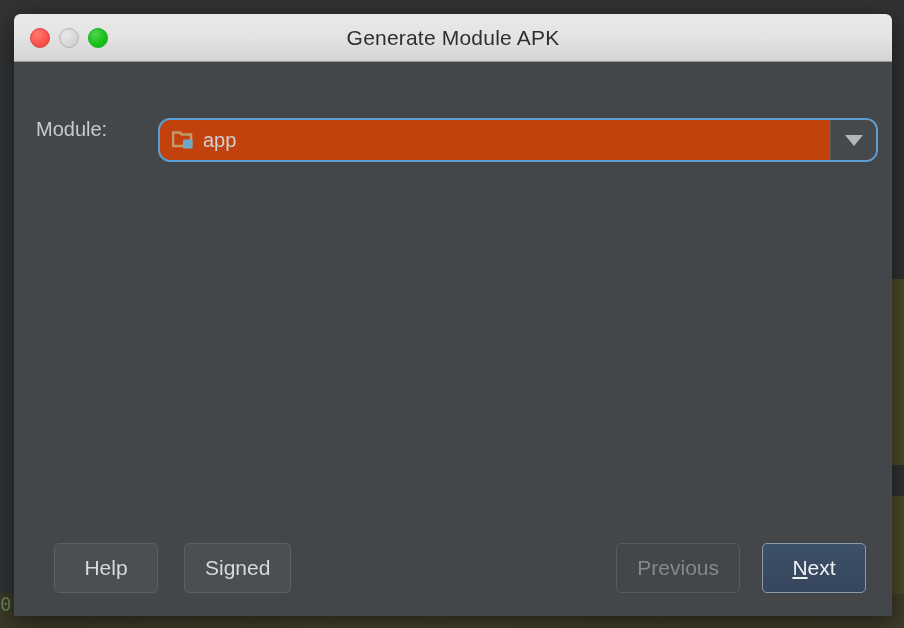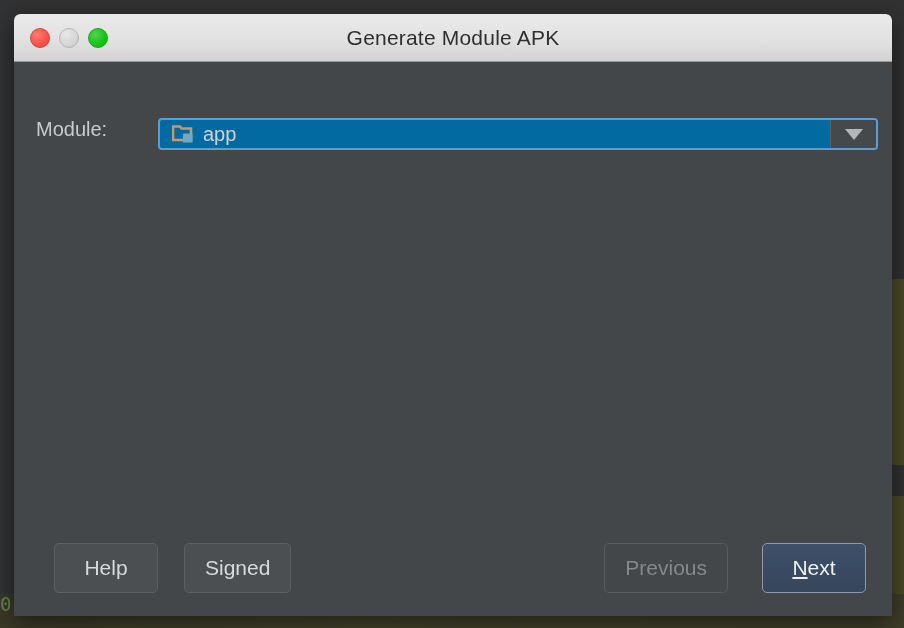--- a/index.html
+++ b/index.html
@@ -163,24 +163,24 @@
   .module-label {
     width: 122px;
     font-size: 20px;
     color: #c8cbcc;
     flex: 0 0 auto;
   }
 
   .combo {
     position: relative;
     flex: 1 1 auto;
-    height: 32px;
-    background: #0369a1;
+    height: 44px;
+    background: #c2410c;
     border: 2px solid #5a9ed6;
-    border-radius: 4px;
+    border-radius: 12px;
     display: flex;
     align-items: center;
     overflow: hidden;
   }
 
   .combo-value {
     display: flex;
     align-items: center;
     gap: 9px;
     padding-left: 12px;
@@ -262,21 +262,21 @@
   .btn-default {
     background: linear-gradient(to bottom, #3c5068 0%, #36465c 100%);
     border: 1px solid #8c9bab;
     color: #eef1f3;
   }
 
   .btn-mnemonic { text-decoration: underline; }
 
   .bar-left { display: flex; gap: 26px; }
   .bar-spacer { flex: 1 1 auto; }
-  .bar-right { display: flex; align-items: center; gap: 34px; padding-left: 24px; }
+  .bar-right { display: flex; align-items: center; gap: 22px; padding-left: 24px; }
 </style>
 </head>
 <body>
 
 <div id="app-root">
 
   <div class="ide-backdrop">
     <div class="ide-code"><div class="ide-line dark"><span></span></div><div class="ide-line dark"><span></span></div><div class="ide-line dark"><span></span></div><div class="ide-line dark"><span></span></div><div class="ide-line dark"><span></span></div><div class="ide-line dark"><span></span></div><div class="ide-line dark"><span class="tok-blue">V</span></div><div class="ide-line dark"><span class="tok-blue">V</span></div><div class="ide-line dark"><span></span></div><div class="ide-line hl"><span class="tok-blue">f</span></div><div class="ide-line hl"><span class="tok-tan">a</span></div><div class="ide-line hl"><span class="tok-tan">V</span></div><div class="ide-line hl"><span class="tok-tan">S</span></div><div class="ide-line hl"><span class="tok-tan">n</span></div><div class="ide-line hl"><span class="tok-tan">n</span></div><div class="ide-line dark"><span></span></div><div class="ide-line hl"><span class="tok-tan">e</span></div><div class="ide-line hl"><span class="tok-tan">n</span></div><div class="ide-line hl"><span class="tok-tan">o</span></div><div class="ide-line hl"><span></span></div></div>
     <div class="ide-gutter"></div>
     <div class="ide-bottom-strip">

